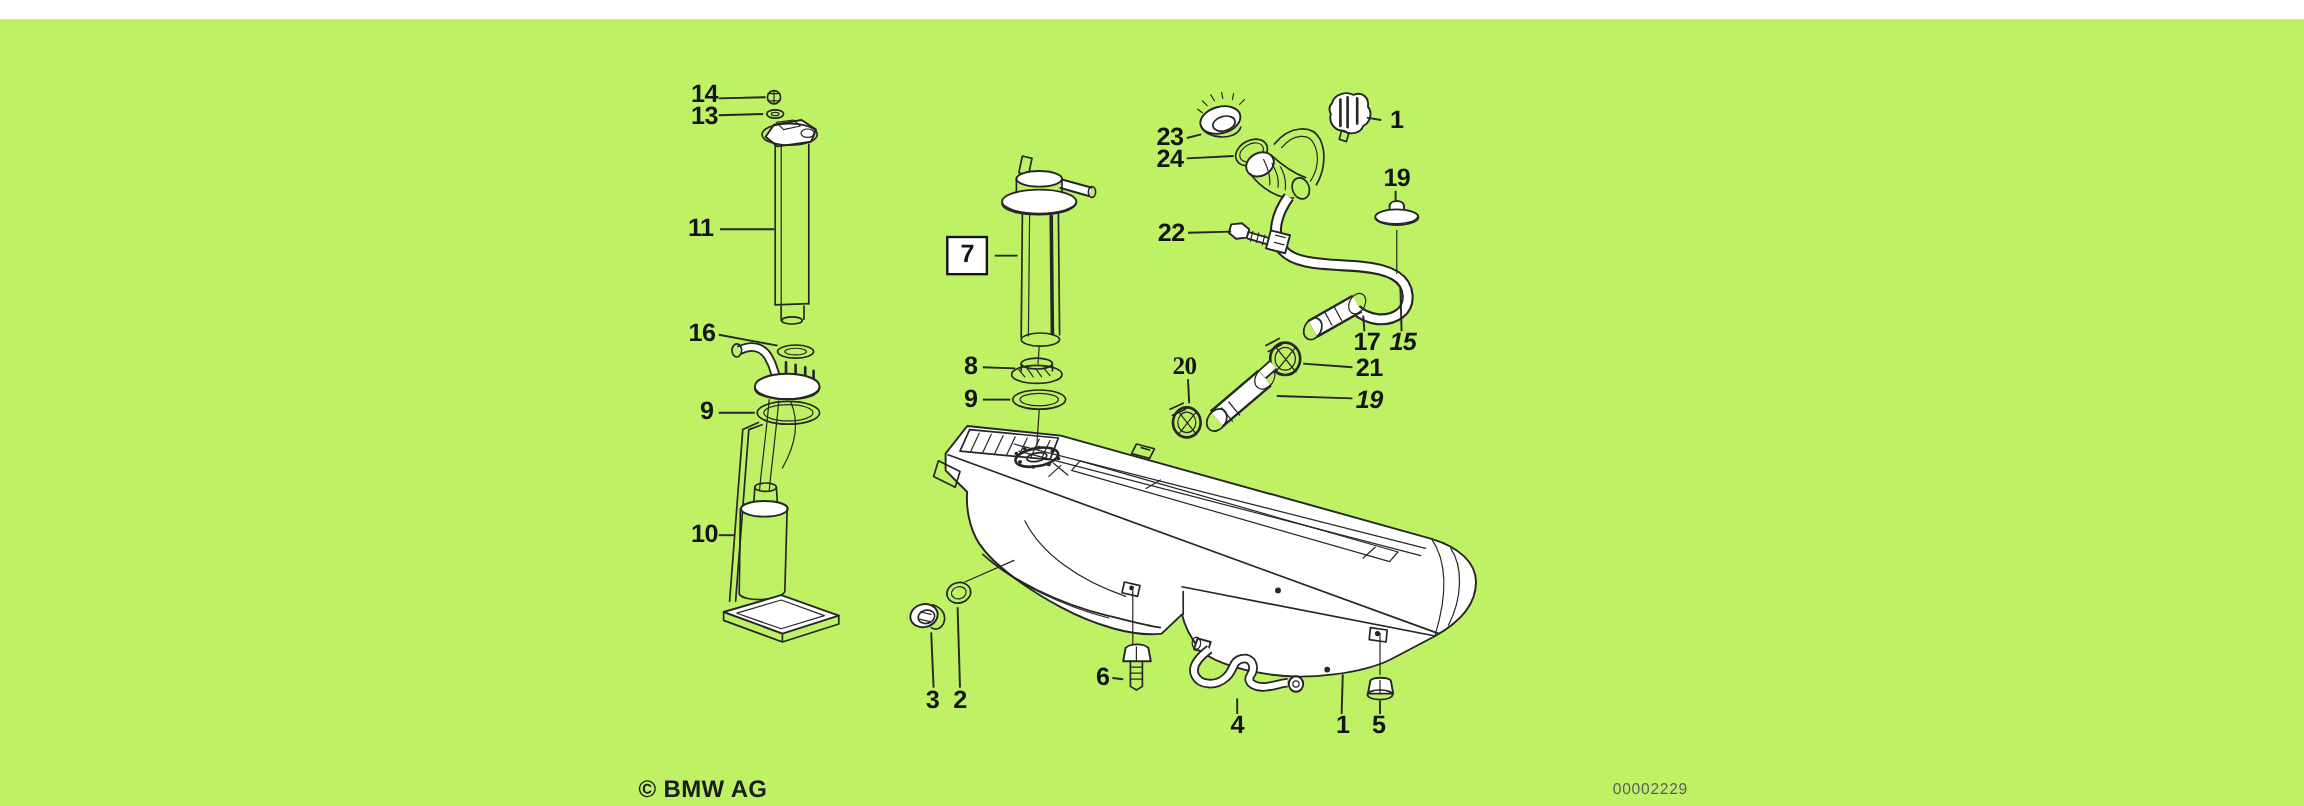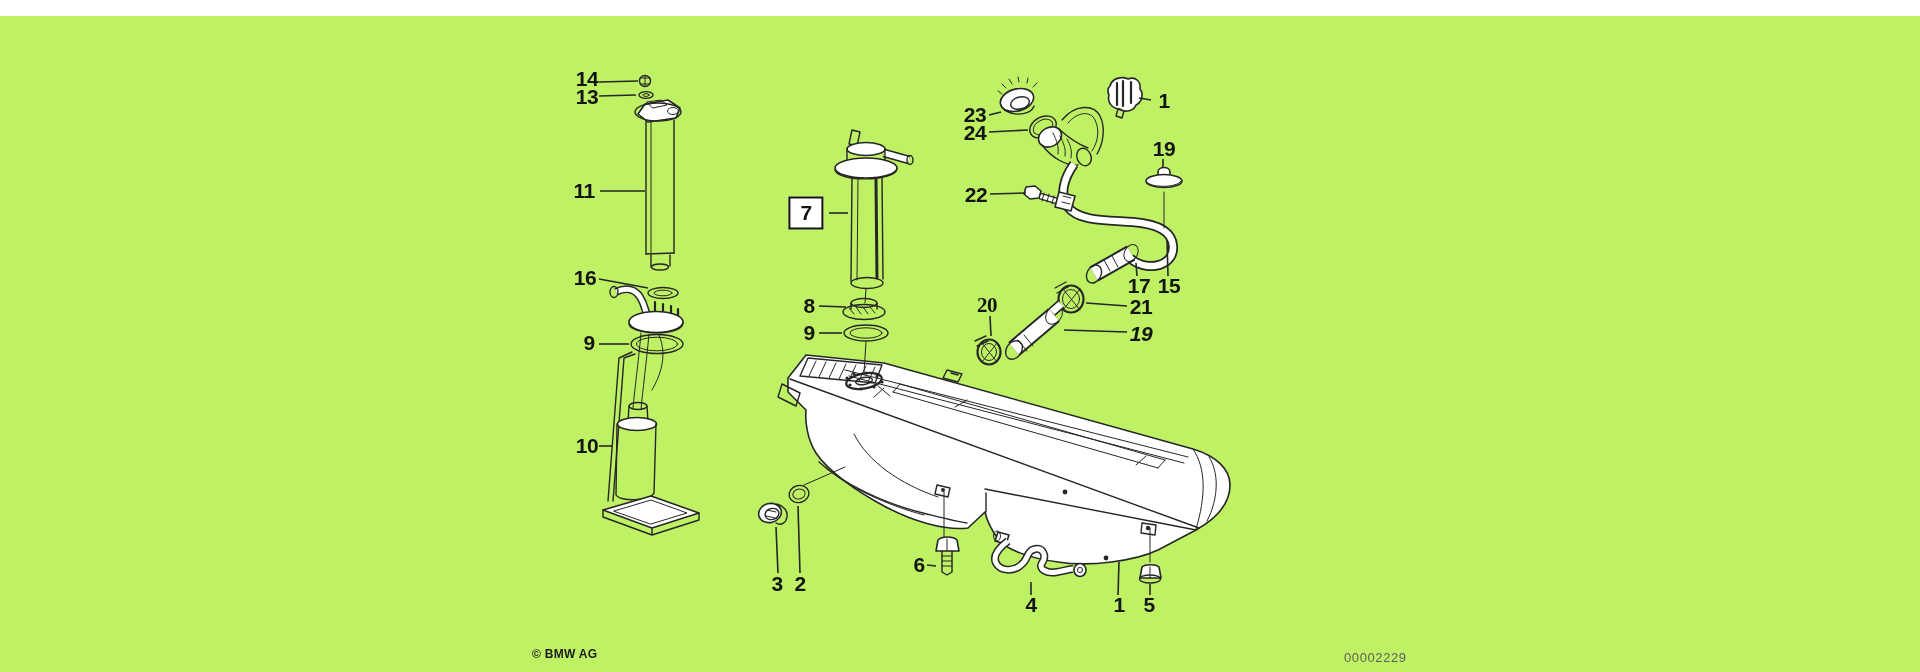--- a/index.html
+++ b/index.html
@@ -11,21 +11,21 @@
   .sf{stroke:#262626;fill:#ffffff;stroke-width:1.6;stroke-linejoin:round;}
   .thin{stroke-width:1;}
   .thick{stroke-width:2.2;}
   .dk{stroke-width:3;}
   .dot{fill:#262626;stroke:none;}
   .pipe-o{stroke:#262626;fill:none;stroke-linecap:butt;}
   .pipe-i{stroke:#ffffff;fill:none;stroke-linecap:butt;}
   .callout{position:absolute;transform:translate(-50%,-50%);color:#141414;
            font-weight:700;font-size:21px;letter-spacing:-0.5px;white-space:nowrap;}
   .callout.boxed{border:2.6px solid #141414;background:#fff;padding:2px 10px 3px 10px;}
-  .footer-copyright{position:absolute;left:532px;top:631px;font-size:12px;font-weight:700;
+  .footer-copyright{position:absolute;left:532px;top:631px;font-size:20px;font-weight:700;
            color:#1c1c1c;letter-spacing:0.3px;}
   .footer-docnum{position:absolute;left:1344px;top:634px;font-size:13px;font-weight:400;
            color:#5d5d5d;letter-spacing:0.6px;}
 </style>
 </head>
 <body>
 
 <div id="stage">
 
   <svg id="art" width="1920" height="672" viewBox="0 0 1920 672">
@@ -289,21 +289,21 @@
       <div class="callout" style="left: 587px; top: 430px;">10</div>
       <div class="callout boxed" style="left: 806px; top: 197px;">7</div>
       <div class="callout" style="left: 809px; top: 290px;">8</div>
       <div class="callout" style="left: 809px; top: 317px;">9</div>
       <div class="callout" style="left: 975px; top: 99px;">23</div>
       <div class="callout" style="left: 975px; top: 117px;">24</div>
       <div class="callout" style="left: 1164px; top: 85px;">1</div>
       <div class="callout" style="left: 1164px; top: 133px;">19</div>
       <div class="callout" style="left: 976px; top: 179px;">22</div>
       <div class="callout" style="left: 1139px; top: 270px;">17</div>
-      <div class="callout" style="left: 1169px; top: 270px;">15</div>
+      <div class="callout" style="left: 1169px; top: 270px; font-style: italic;">15</div>
       <div class="callout" style="left: 1141px; top: 291px;">21</div>
       <div class="callout" style="left: 1141px; top: 318px; font-style: italic;">19</div>
       <div class="callout" style="left: 987px; top: 289px; font-family: Liberation Serif, serif;">20</div>
       <div class="callout" style="left: 777px; top: 568px;">3</div>
       <div class="callout" style="left: 800px; top: 568px;">2</div>
       <div class="callout" style="left: 919px; top: 549px;">6</div>
       <div class="callout" style="left: 1031px; top: 589px;">4</div>
       <div class="callout" style="left: 1119px; top: 589px;">1</div>
       <div class="callout" style="left: 1149px; top: 589px;">5</div>
     </div>

